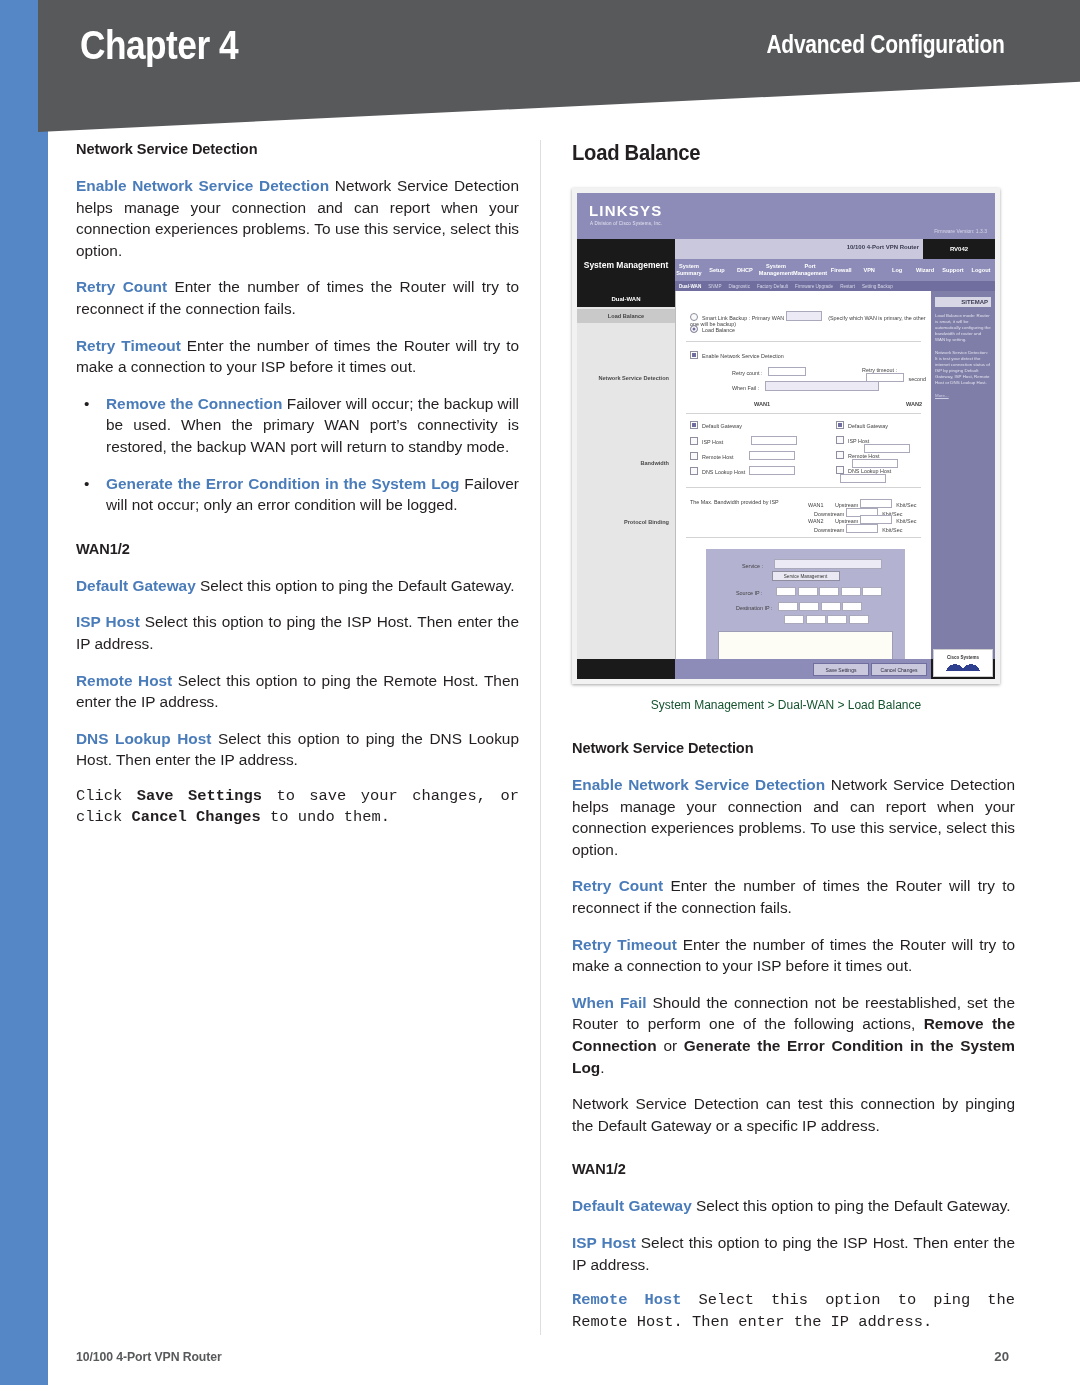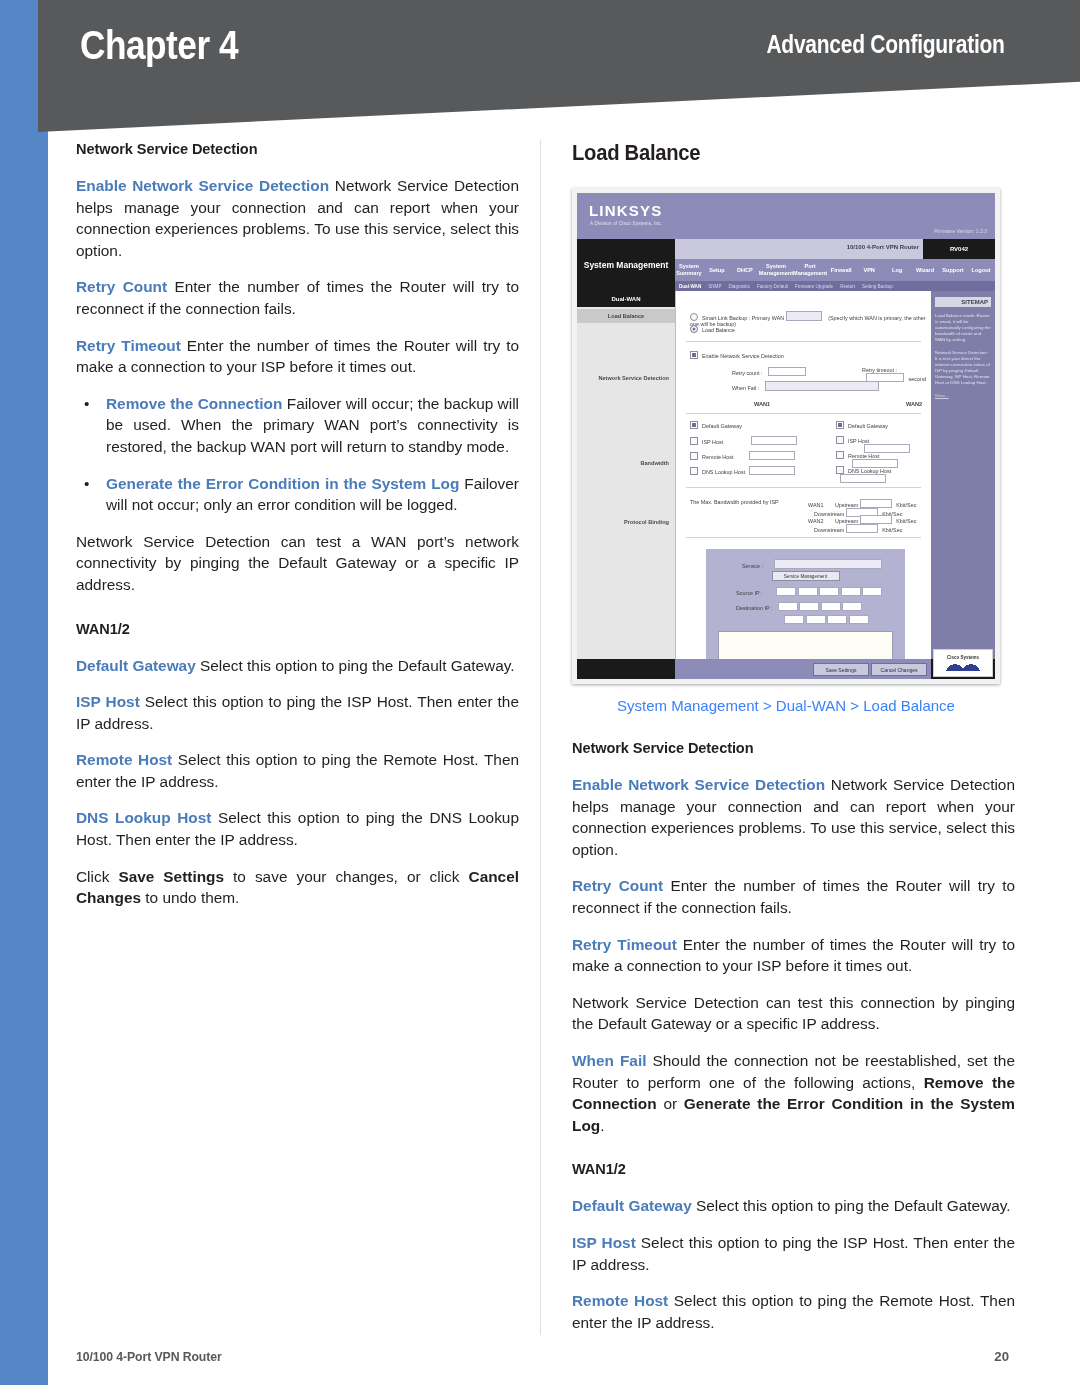--- a/index.html
+++ b/index.html
@@ -115,21 +115,21 @@
     transform: scaleX(0.92);
     transform-origin: left center;
   }
   p.body {
     margin: 0 0 15px 0;
     font-size: 15.4px;
     line-height: 21.6px;
     text-align: justify;
     color: #231f20;
   }
-  p.body:last-child { margin-bottom: 0; }
+  p.body:last-child { margin-bottom: 0; font-family: Liberation Mono, monospace; }
   .term {
     color: #4a7cba;
     font-weight: bold;
   }
   .strong { font-weight: bold; color: #231f20; }
 
   ul.bullets {
     margin: 0 0 15px 0;
     padding: 0 0 0 30px;
     list-style: none;
@@ -328,23 +328,23 @@
     width: 40px; height: 11px;
     background:
       radial-gradient(circle at 30% 120%, #2e3f8f 0 9px, transparent 9px),
       radial-gradient(circle at 70% 120%, #2e3f8f 0 9px, transparent 9px);
   }
 
   .caption {
     margin-top: 12px;
     width: 428px;
     text-align: center;
-    font-size: 15px;
+    font-size: 12px;
     line-height: 19px;
-    color: #3b82f6;
+    color: #14532d;
   }
 
   
   .footer {
     position: absolute;
     left: 0; bottom: 0;
     width: 1080px; height: 60px;
   }
   .footer-text {
     position: absolute; left: 76px; top: 12px;
@@ -381,21 +381,20 @@
     <p class="body"><span class="term">Retry Count</span><span>  Enter the number of times the Router will try to reconnect if the connection fails.</span></p>
 
     <p class="body"><span class="term">Retry Timeout</span><span>  Enter the number of times the Router will try to make a connection to your ISP before it times out.</span></p>
 
 
     <ul class="bullets">
       <li><span class="dot">•</span><span class="term">Remove the Connection</span><span> Failover will occur; the backup will be used. When the primary WAN port’s connectivity is restored, the backup WAN port will return to standby mode.</span></li>
       <li><span class="dot">•</span><span class="term">Generate the Error Condition in the System Log</span><span> Failover will not occur; only an error condition will be logged.</span></li>
     </ul>
 
-    <p class="body">Network Service Detection can test a WAN port’s network connectivity by pinging the Default Gateway or a specific IP address.</p>
 
     <h3 class="subhead" style="margin-top:24px;">WAN1/2</h3>
 
     <p class="body"><span class="term">Default Gateway</span><span>  Select this option to ping the Default Gateway.</span></p>
 
     <p class="body"><span class="term">ISP Host</span><span>  Select this option to ping the ISP Host. Then enter the IP address.</span></p>
 
     <p class="body"><span class="term">Remote Host</span><span>  Select this option to ping the Remote Host. Then enter the IP address.</span></p>
 
     <p class="body"><span class="term">DNS Lookup Host</span><span>  Select this option to ping the DNS Lookup Host. Then enter the IP address.</span></p>
@@ -592,23 +591,23 @@
     </div>
 
     <h3 class="subhead" style="margin-top:24px;">Network Service Detection</h3>
 
     <p class="body"><span class="term">Enable Network Service Detection</span><span> Network Service Detection helps manage your connection and can report when your connection experiences problems. To use this service, select this option.</span></p>
 
     <p class="body"><span class="term">Retry Count</span><span>  Enter the number of times the Router will try to reconnect if the connection fails.</span></p>
 
     <p class="body"><span class="term">Retry Timeout</span><span>  Enter the number of times the Router will try to make a connection to your ISP before it times out.</span></p>
 
+    <p class="body"><span class="term">When Fail</span><span>  Should the connection not be reestablished, set the Router to perform one of the following actions, </span><span class="strong">Remove the Connection</span><span> or </span><span class="strong">Generate the Error Condition in the System Log</span><span>.</span></p>
+
     <p class="body">Network Service Detection can test this connection by pinging the Default Gateway or a specific IP address.</p>
-
-    <p class="body"><span class="term">When Fail</span><span>  Should the connection not be reestablished, set the Router to perform one of the following actions, </span><span class="strong">Remove the Connection</span><span> or </span><span class="strong">Generate the Error Condition in the System Log</span><span>.</span></p>
 
     <h3 class="subhead" style="margin-top:24px;">WAN1/2</h3>
 
     <p class="body"><span class="term">Default Gateway</span><span>  Select this option to ping the Default Gateway.</span></p>
 
     <p class="body"><span class="term">ISP Host</span><span>  Select this option to ping the ISP Host. Then enter the IP address.</span></p>
 
     <p class="body"><span class="term">Remote Host</span><span>  Select this option to ping the Remote Host. Then enter the IP address.</span></p>
 
   </div>

